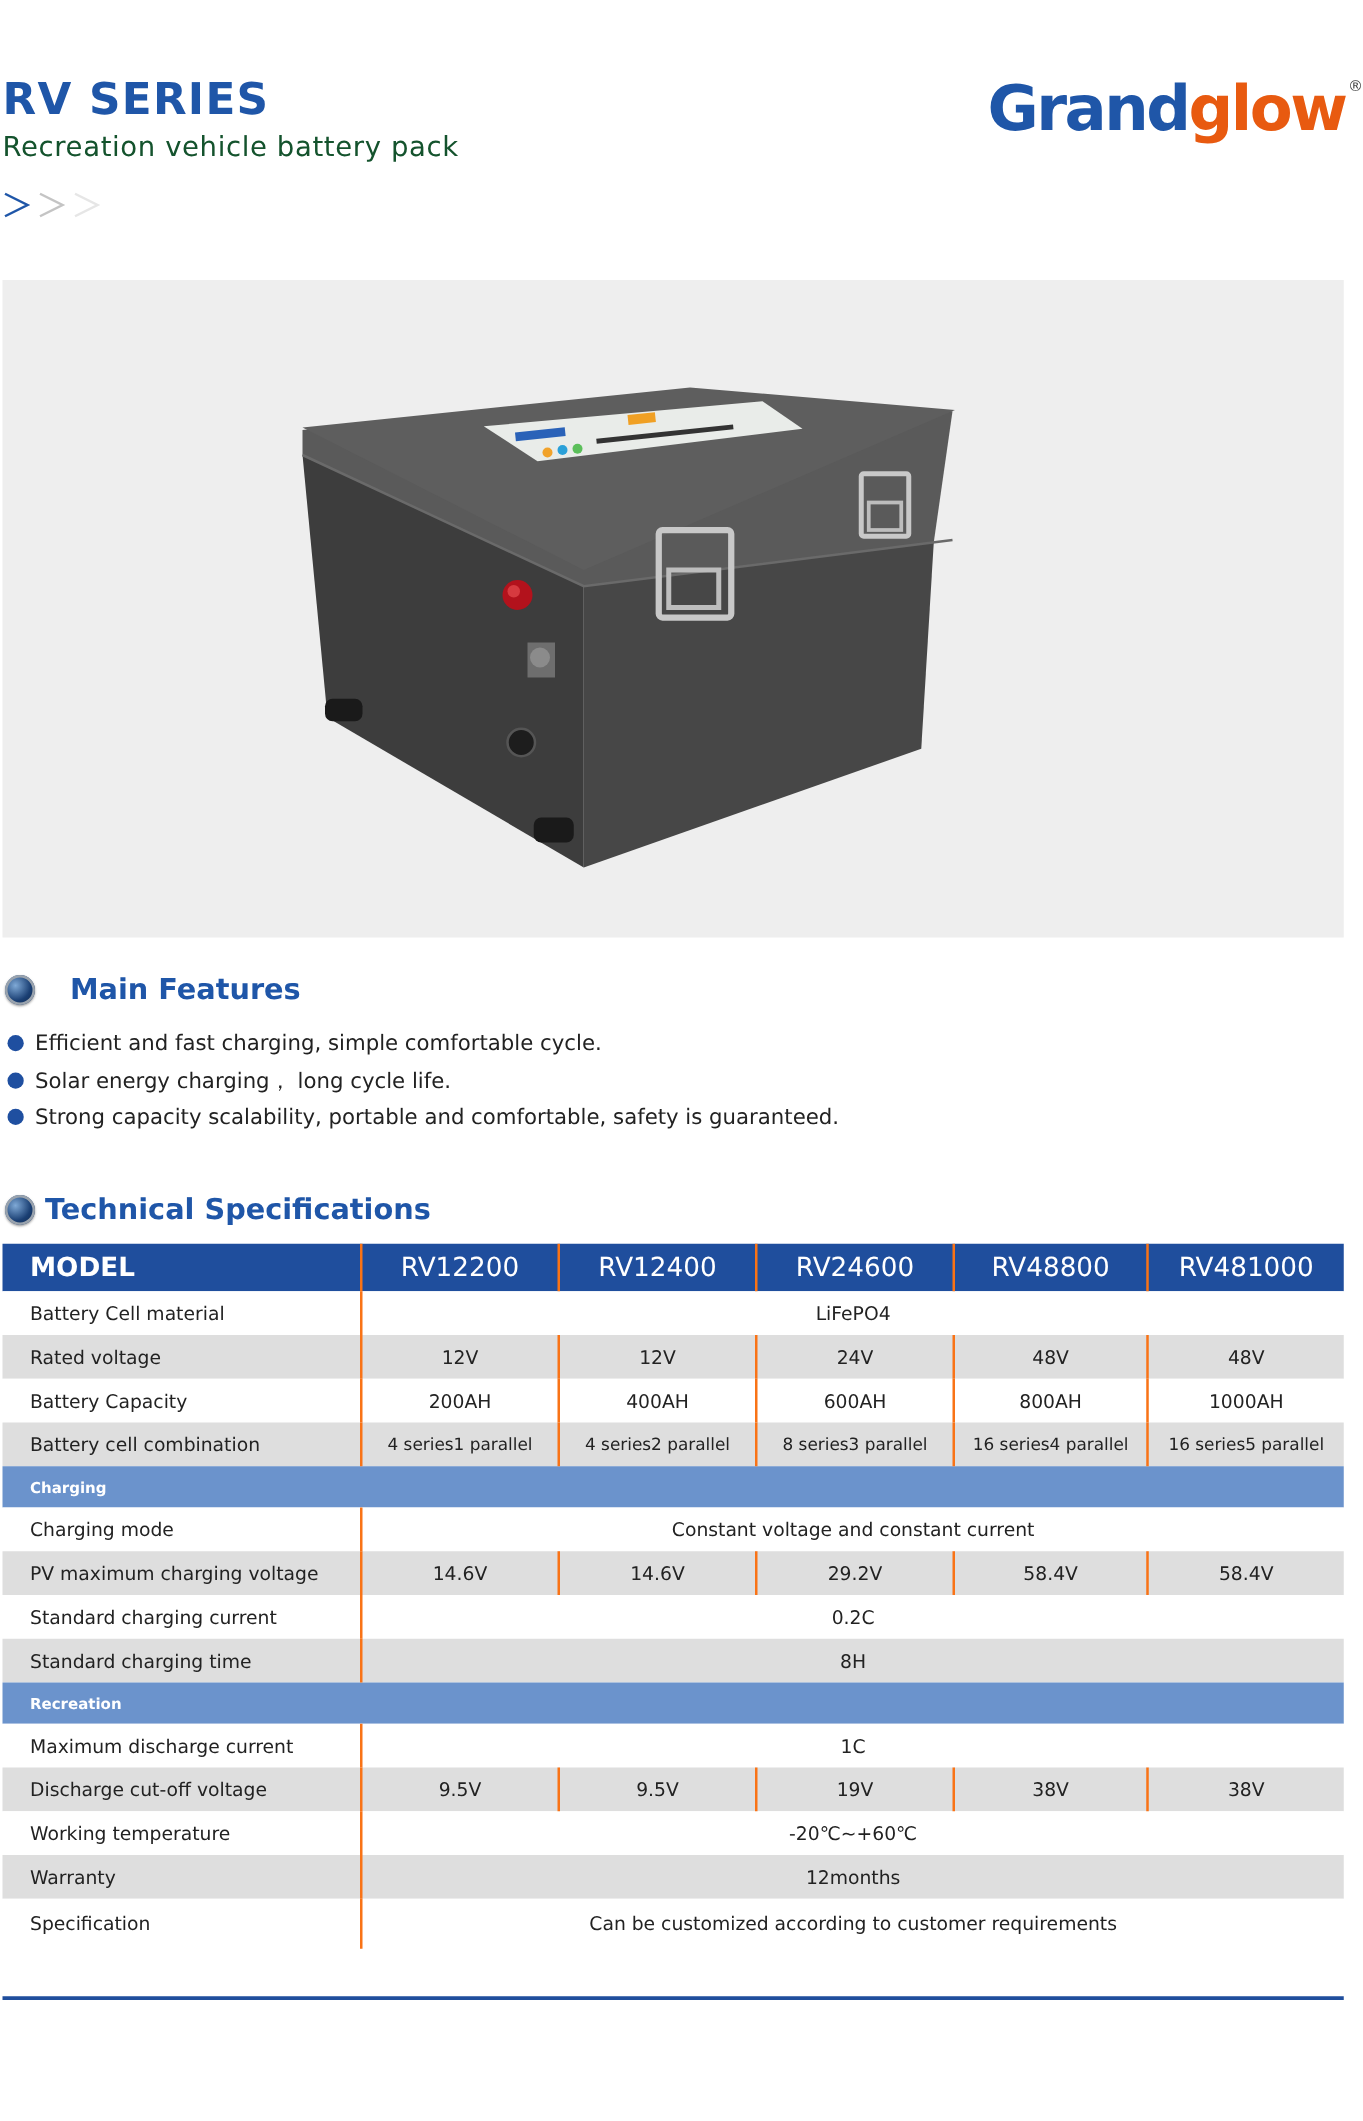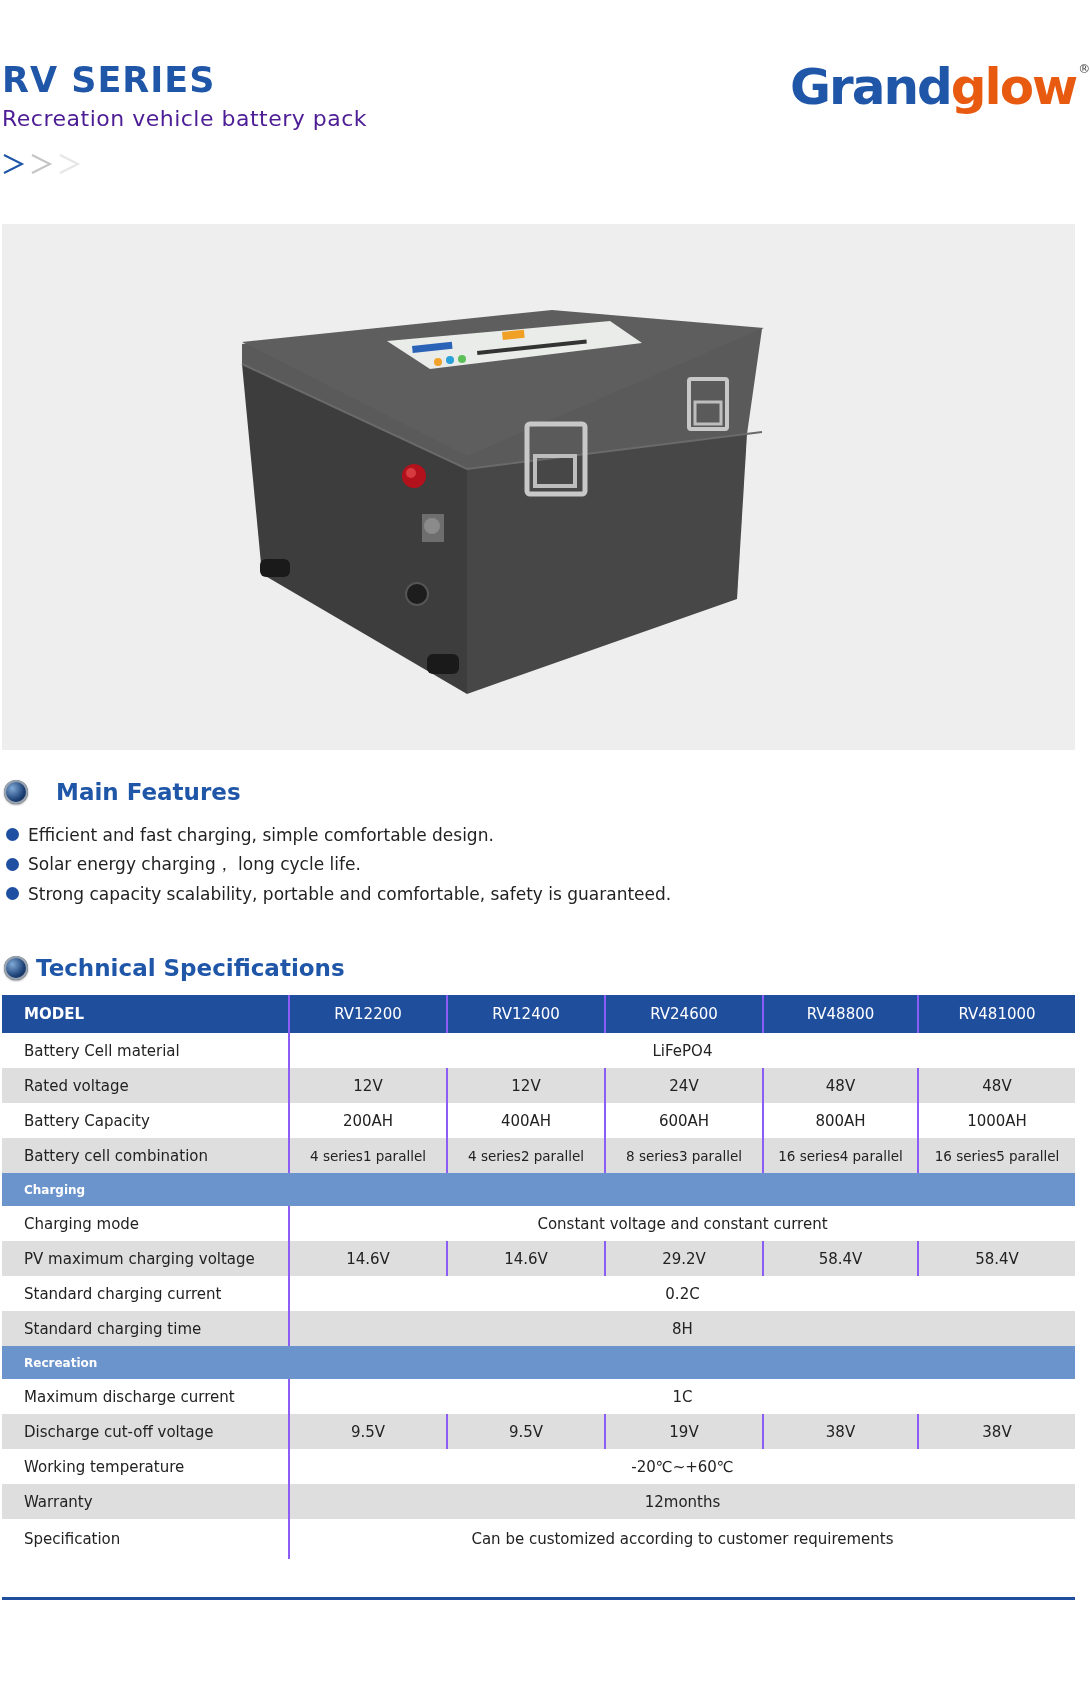--- a/index.html
+++ b/index.html
@@ -1,20 +1,20 @@
 <!DOCTYPE html>
 <html><head>
 <meta charset="utf-8">
 <style>
   * { box-sizing: border-box; margin: 0; padding: 0; }
   html, body { width: 1090px; height: 1697px; background: #ffffff; overflow: hidden; }
   body { position: relative; font-family: "DejaVu Sans", "Liberation Sans", sans-serif; color: #222; }
 
   .title { position: absolute; left: 2px; top: 60px; font-family: "DejaVu Sans", sans-serif; font-weight: bold; font-size: 35px; color: #1f56a8; letter-spacing: 1px; }
-  .subtitle { position: absolute; left: 2px; top: 106px; font-size: 22px; color: #4c1d95; letter-spacing: 0.5px; }
+  .subtitle { position: absolute; left: 2px; top: 106px; font-size: 22px; color: #14532d; letter-spacing: 0.5px; }
   .chevrons { position: absolute; left: 2px; top: 152px; width: 90px; height: 24px; }
 
   .logo { position: absolute; left: 790px; top: 58px; font-family: "DejaVu Sans", sans-serif; font-weight: bold; font-size: 50px; letter-spacing: -2px; }
   .logo .grand { color: #1f56a8; }
   .logo .glow { color: #e85a10; }
   .logo .reg { position: absolute; right: -14px; top: 4px; font-size: 12px; color: #444; font-weight: normal; letter-spacing: 0; }
 
   .hero { position: absolute; left: 2px; top: 224px; width: 1073px; height: 526px; background: #eeeeee; }
   .hero svg { position: absolute; left: 0; top: 0; }
 
@@ -28,23 +28,23 @@
   .features li { display: flex; align-items: center; height: 29.5px; font-size: 17px; color: #222; }
   .features .dot { width: 13px; height: 13px; border-radius: 50%; background: #1f4fa0; margin-right: 9px; flex: 0 0 auto; }
 
   table.specs { position: absolute; left: 2px; top: 995px; width: 1073px; border-collapse: collapse; table-layout: fixed; font-size: 15px; color: #222; }
   table.specs col.c0 { width: 287px; }
   table.specs col.c1 { width: 158px; }
   table.specs col.c2 { width: 158px; }
   table.specs col.c3 { width: 158px; }
   table.specs col.c4 { width: 155px; }
   table.specs col.c5 { width: 157px; }
-  table.specs td, table.specs th { height: 35px; text-align: center; vertical-align: middle; border-left: 2px solid #8b5cf6; padding: 0; }
+  table.specs td, table.specs th { height: 35px; text-align: center; vertical-align: middle; border-left: 2px solid #f97316; padding: 0; }
   table.specs td:first-child, table.specs th:first-child { border-left: none; text-align: left; padding-left: 22px; }
-  table.specs tr.hdr th { background: #1f4e9d; color: #fff; font-weight: normal; height: 38px; font-size: 15px; }
+  table.specs tr.hdr th { background: #1f4e9d; color: #fff; font-weight: normal; height: 38px; font-size: 21px; }
   table.specs tr.hdr th:first-child { font-weight: bold; }
   table.specs tr.white td { background: #ffffff; }
   table.specs tr.grey td { background: #dedede; }
   table.specs tr.group td { background: #6b93cc; color: #fff; font-weight: bold; height: 33px; font-size: 12px; }
   table.specs tr.small td.v { font-size: 13.5px; }
   .bottom-rule { position: absolute; left: 2px; top: 1597px; width: 1073px; height: 3px; background: #1f4e9d; }
 </style>
 </head>
 <body>
 
@@ -99,21 +99,21 @@
   </svg>
 </div>
 
 <div class="section-head features-head">
   <span class="orb"></span>
   <span class="label">Main Features</span>
 </div>
 <ul class="features">
   <li>
       <span class="dot"></span>
-      <span>Efficient and fast charging, simple comfortable design.</span>
+      <span>Efficient and fast charging, simple comfortable cycle.</span>
     </li>
   <li>
       <span class="dot"></span>
       <span>Solar energy charging， long cycle life.</span>
     </li>
   <li>
       <span class="dot"></span>
       <span>Strong capacity scalability, portable and comfortable, safety is guaranteed.</span>
     </li>
 </ul>

